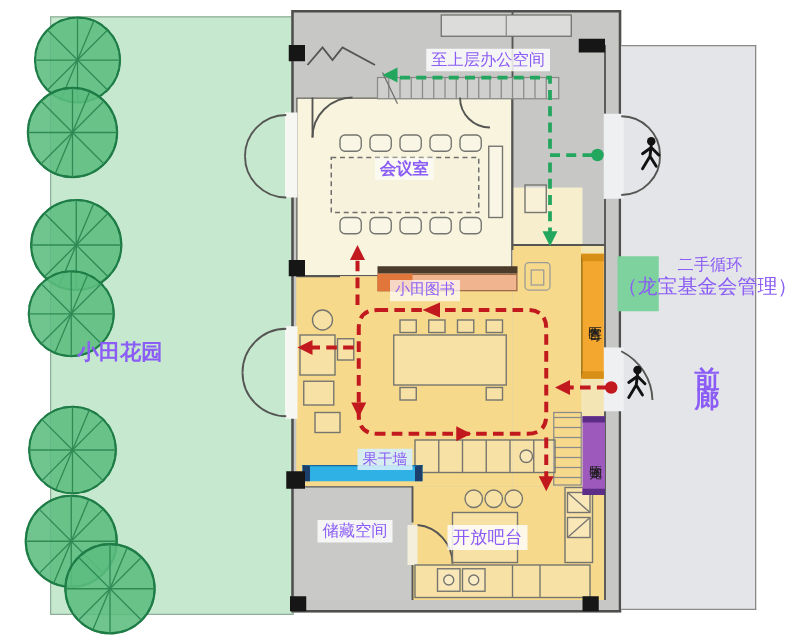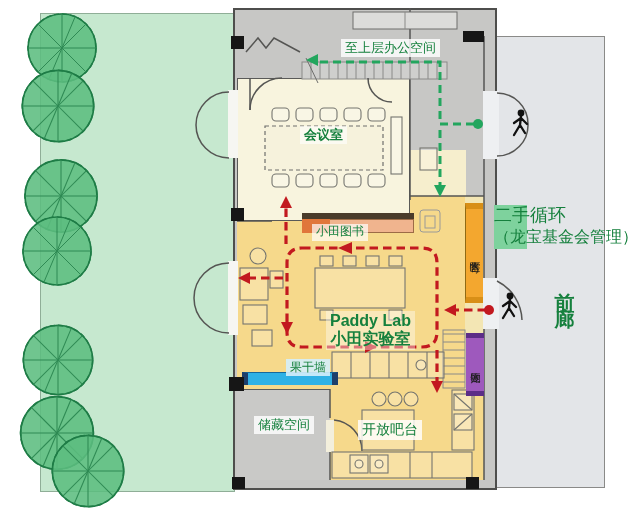--- a/index.html
+++ b/index.html
@@ -32,21 +32,21 @@
            border-top:6px solid #d88f17;border-bottom:6px solid #d88f17;border-left:1px solid #8f6a14;
            box-sizing:border-box;z-index:3;display:flex;align-items:center;justify-content:center;}
   .pets{left:466px;top:333px;width:18px;height:63px;background:var(--purple_strip);
         border-top:5px solid #5c2d87;border-bottom:5px solid #5c2d87;box-sizing:border-box;
         z-index:3;display:flex;align-items:center;justify-content:center;}
   .fruit{left:242px;top:372px;width:96px;height:13px;background:var(--blue_strip);
          border-left:6px solid var(--navy_cap);border-right:6px solid var(--navy_cap);
          border-top:1px solid #17699c;box-sizing:border-box;z-index:3;}
   
   .tag{position:absolute;background:rgba(255,255,255,.82);padding:1px 4px;font-size:12px;
-       line-height:1.25;color:#15803d;white-space:nowrap;z-index:6;}
+       line-height:1.25;color:#8b5cf6;white-space:nowrap;z-index:6;}
   .notag{background:transparent;}
   .vtext{writing-mode:vertical-rl;text-orientation:upright;}
   .bold{font-weight:700;}
   svg.overlay{position:absolute;left:0;top:0;z-index:2;}
   svg .route-red{stroke:var(--route_red);stroke-width:3.2;fill:none;stroke-dasharray:8.5 5;}
   svg .route-green{stroke:var(--route_green);stroke-width:3;fill:none;stroke-dasharray:8 5;}
   svg .wall{stroke:#555553;stroke-width:1.5;fill:none;}
   svg .thin{stroke:#8a8a88;stroke-width:1;fill:none;}
   svg .furn{stroke:#75756f;stroke-width:1.1;fill:rgba(255,255,255,.22);}
 </style>
@@ -278,39 +278,36 @@
       <circle cx="2" cy="3" r="3.4" fill="#111"></circle>
       <path d="M2,6 L1,15 M1,15 L-5,25 M1,15 L6,23 M2,8 L-5,13 M2,8 L8,14" stroke="#111" stroke-width="2.3" fill="none" stroke-linecap="round"></path>
     </g>
     <g transform="translate(508,293)">
       <circle cx="2" cy="3" r="3.4" fill="#111"></circle>
       <path d="M2,6 L1,15 M1,15 L-5,25 M1,15 L6,23 M2,8 L-5,13 M2,8 L8,14" stroke="#111" stroke-width="2.3" fill="none" stroke-linecap="round"></path>
     </g>
   </svg>
 
   <div class="tag notag bold" style="left:58px;top:270px;font-size:17px;line-height:1.3;">
+    <span style="display:block;">小田花园</span>
   </div>
 
   <div class="tag" style="left:341px;top:39px;font-size:13px;">至上层办公空间</div>
 
   <div class="tag" style="left:300px;top:126px;font-size:13px;font-weight:600;background:rgba(255,255,255,.6);">会议室</div>
 
   <div class="tag" style="left:312px;top:224px;background:rgba(255,255,255,.7);font-family:Liberation Mono, monospace;">小田图书</div>
 
   <div class="tag notag" style="left:494px;top:204px;padding:0;">
     <span class="abs" style="left:0;top:1px;width:33px;height:44px;background:var(--secondhand_green);z-index:-1;"></span>
-    <span style="display:block;font-size:18px;">二手循环</span>
+    <span style="display:block;font-size:13px;margin-left:48px;">二手循环</span>
     <span style="display:block;font-size:16px;">（龙宝基金会管理）</span>
   </div>
 
 
-  <div class="tag bold" style="left:326px;top:311px;font-size:16px;line-height:1.15;background:rgba(255,255,255,.4);text-align:center;">
-    <span style="display:block;">Paddy Lab</span>
-    <span style="display:block;">小田实验室</span>
-  </div>
 
   <div class="tag" style="left:254px;top:359px;background:rgba(213,238,250,.9);margin-left:32px;">果干墙</div>
 
   <div class="tag" style="left:254px;top:416px;font-size:13px;text-align:center;">储藏空间</div>
 
   <div class="tag" style="left:358px;top:420px;font-size:14px;">开放吧台</div>
 
   <div class="tag notag bold vtext" style="left:548px;top:276px;font-size:20px;letter-spacing:14px;height:90px;">前廊</div>
 
 </div>

